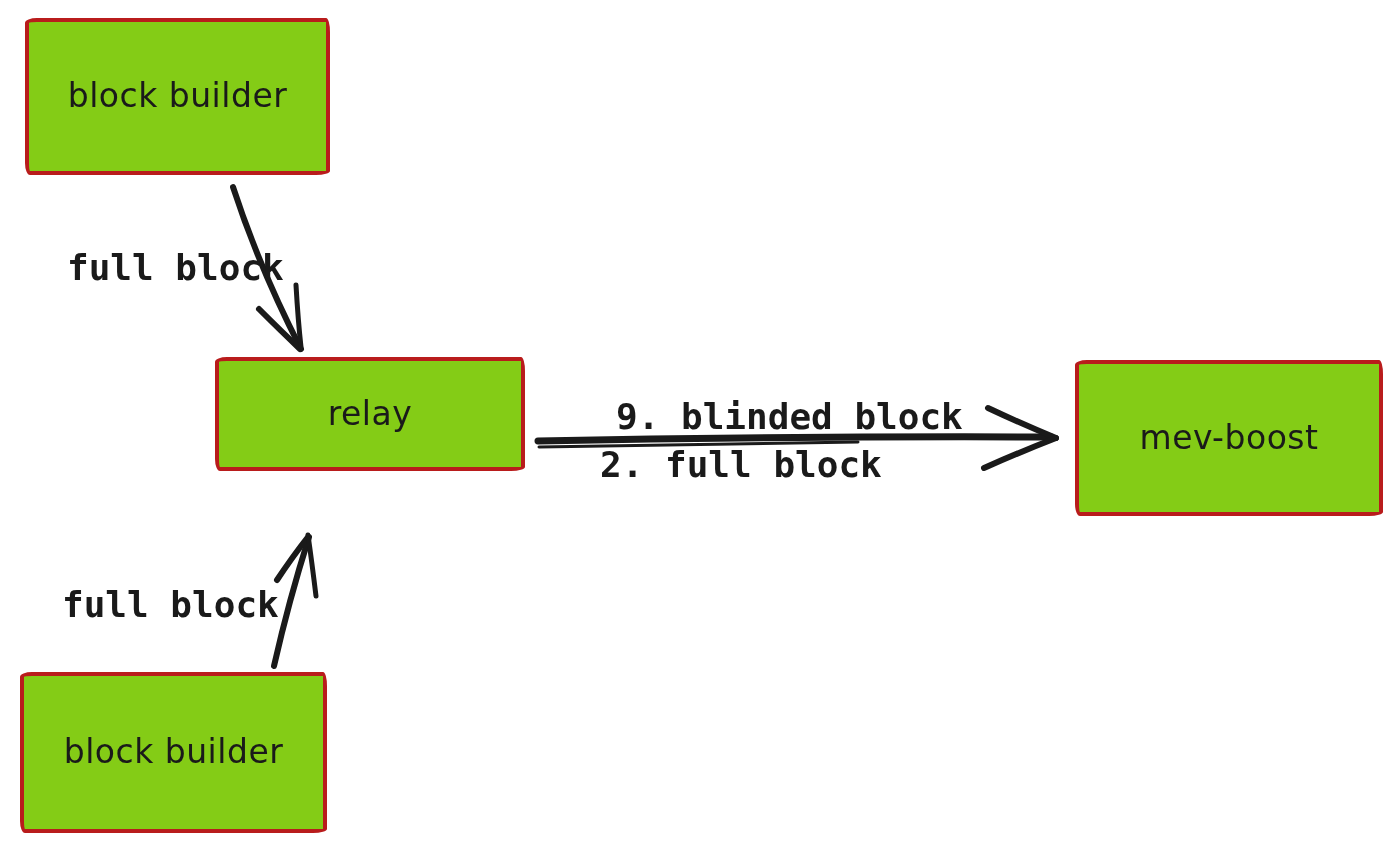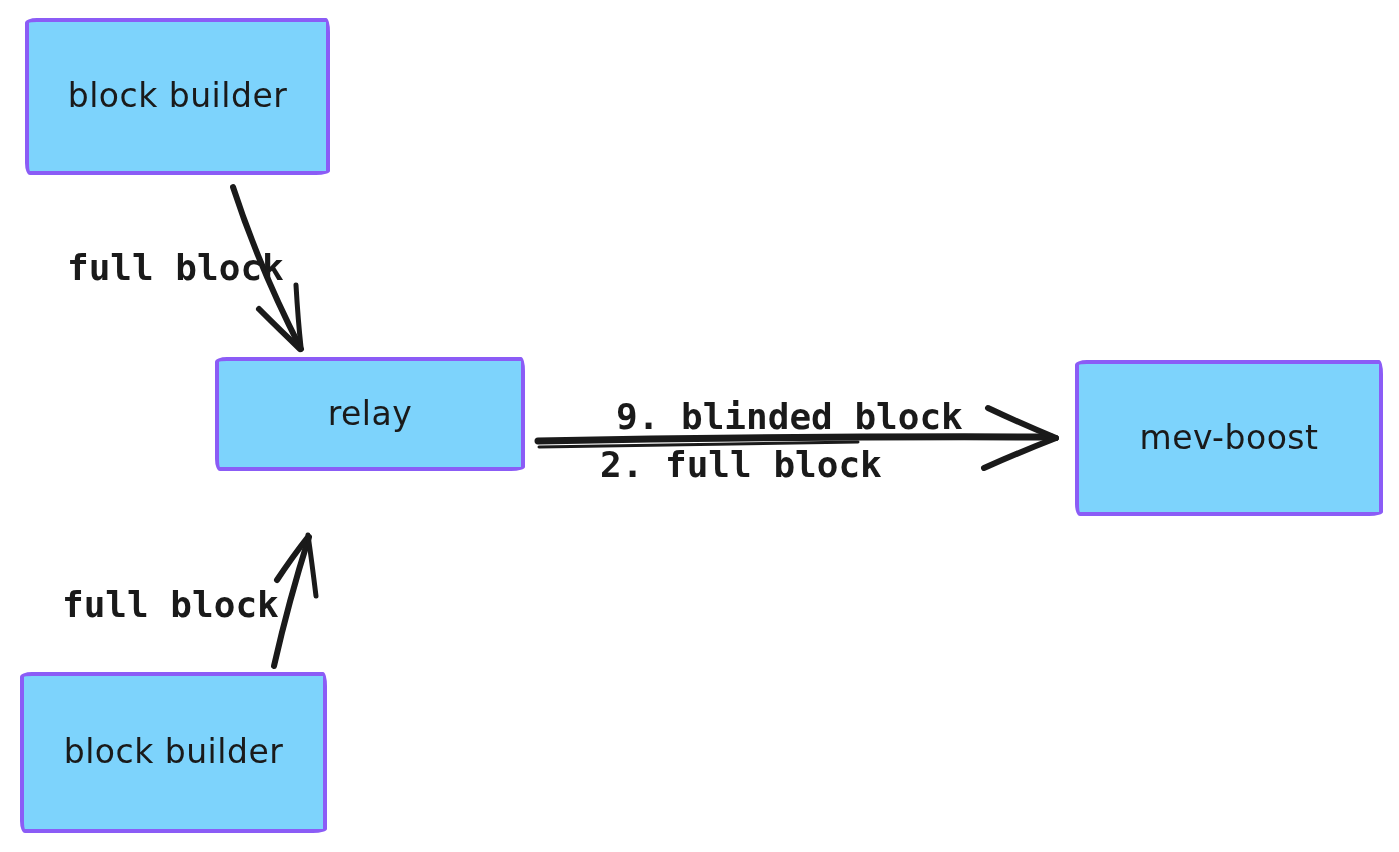--- a/index.html
+++ b/index.html
@@ -11,22 +11,22 @@
     position: relative;
     width: 1399px;
     height: 852px;
     background: #ffffff;
     overflow: hidden;
     font-family: "DejaVu Sans", sans-serif;
     color: #1a1a1a;
   }
   .node {
     position: absolute;
-    background: #7dd3fc;
-    border: 4px solid #8b5cf6;
+    background: #84cc16;
+    border: 4px solid #b91c1c;
     
     border-radius: 12px 4px 14px 5px / 5px 14px 4px 12px;
     display: flex;
     flex-direction: column;
     align-items: center;
     justify-content: center;
     text-align: center;
     box-sizing: border-box;
   }
   .node-label {

